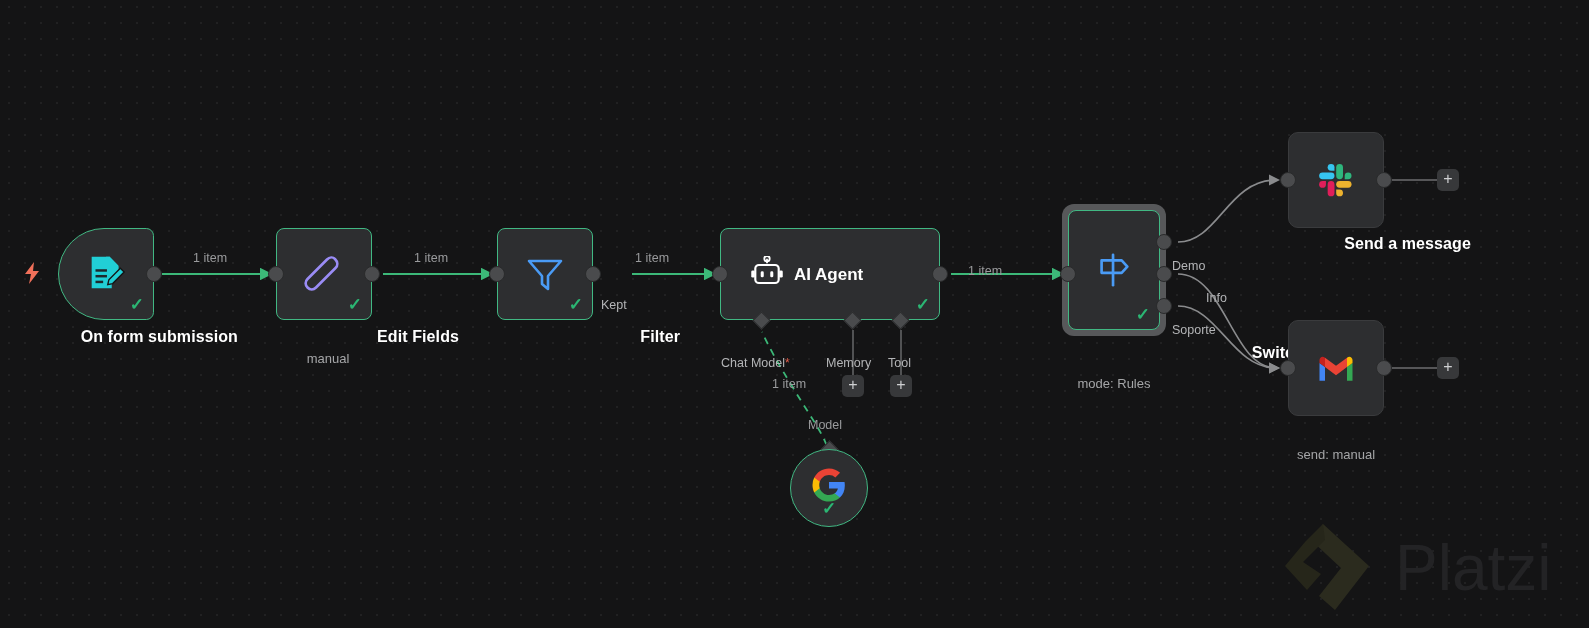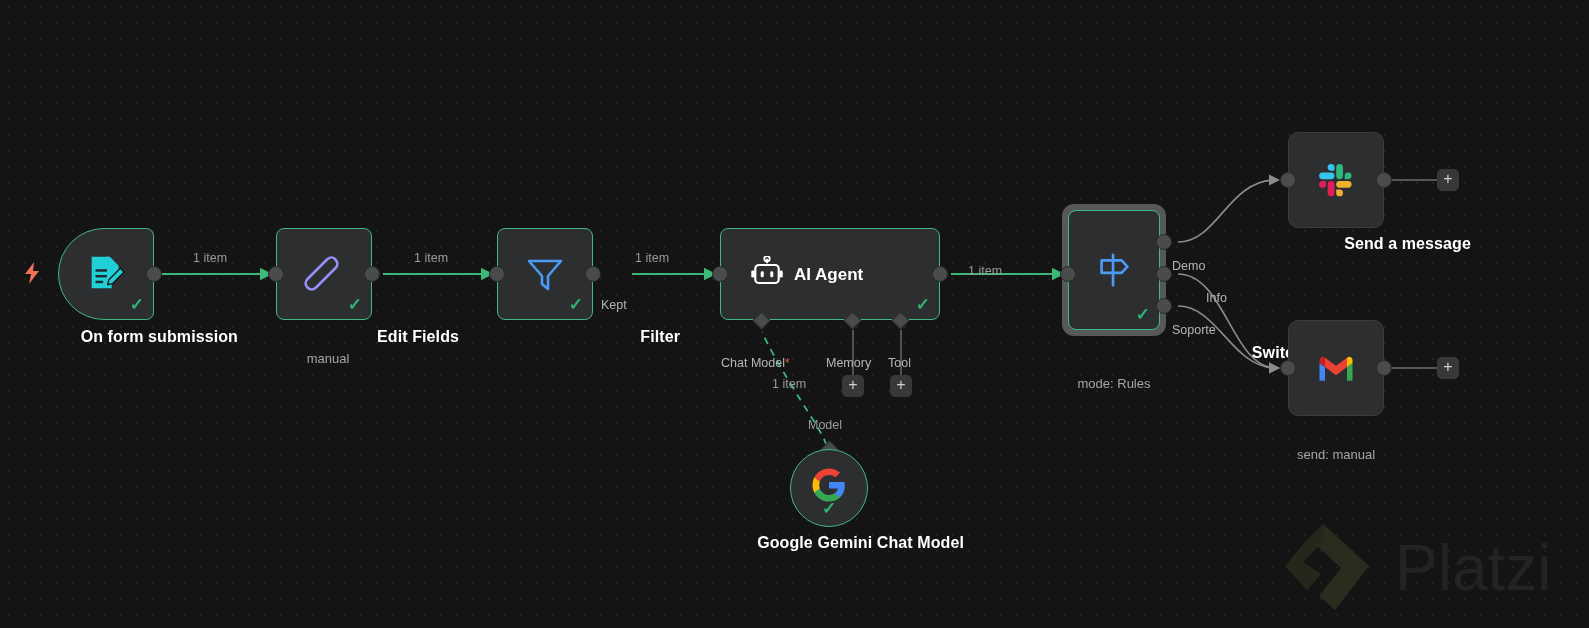--- a/index.html
+++ b/index.html
@@ -378,15 +378,14 @@
     <div class="node-icon" style="left:0; top:0; right:0; bottom:0;">
       <svg width="36" height="36" viewBox="0 0 48 48" style="margin-top:-6px;">
         <path fill="#4285F4" d="M45.1 24.5c0-1.6-.14-3.14-.41-4.64H24v8.78h11.82c-.51 2.75-2.06 5.08-4.39 6.64v5.52h7.1c4.16-3.83 6.57-9.47 6.57-16.3z"></path>
         <path fill="#34A853" d="M24 46c5.94 0 10.92-1.97 14.56-5.33l-7.1-5.52c-1.97 1.32-4.49 2.1-7.46 2.1-5.74 0-10.6-3.87-12.33-9.08H4.3v5.7C7.92 41.06 15.38 46 24 46z"></path>
         <path fill="#FBBC05" d="M11.67 28.17A13.2 13.2 0 0 1 10.98 24c0-1.45.25-2.86.69-4.17v-5.7H4.3A22 22 0 0 0 2 24c0 3.55.85 6.91 2.3 9.87l7.37-5.7z"></path>
         <path fill="#EA4335" d="M24 10.75c3.23 0 6.14 1.11 8.43 3.29l6.3-6.3C34.91 4.2 29.93 2 24 2 15.38 2 7.92 6.94 4.3 14.13l7.37 5.7c1.73-5.21 6.59-9.08 12.33-9.08z"></path>
       </svg>
     </div>
     <div class="node-check" style="left:0; right:0; bottom:9px; text-align:center;">✓</div>
   </div>
-  <div class="node-title wrap" style="left:694px; top:533px; width:270px;">Google Gemini Chat Model</div>
 
 </div>
 
 </body></html>

